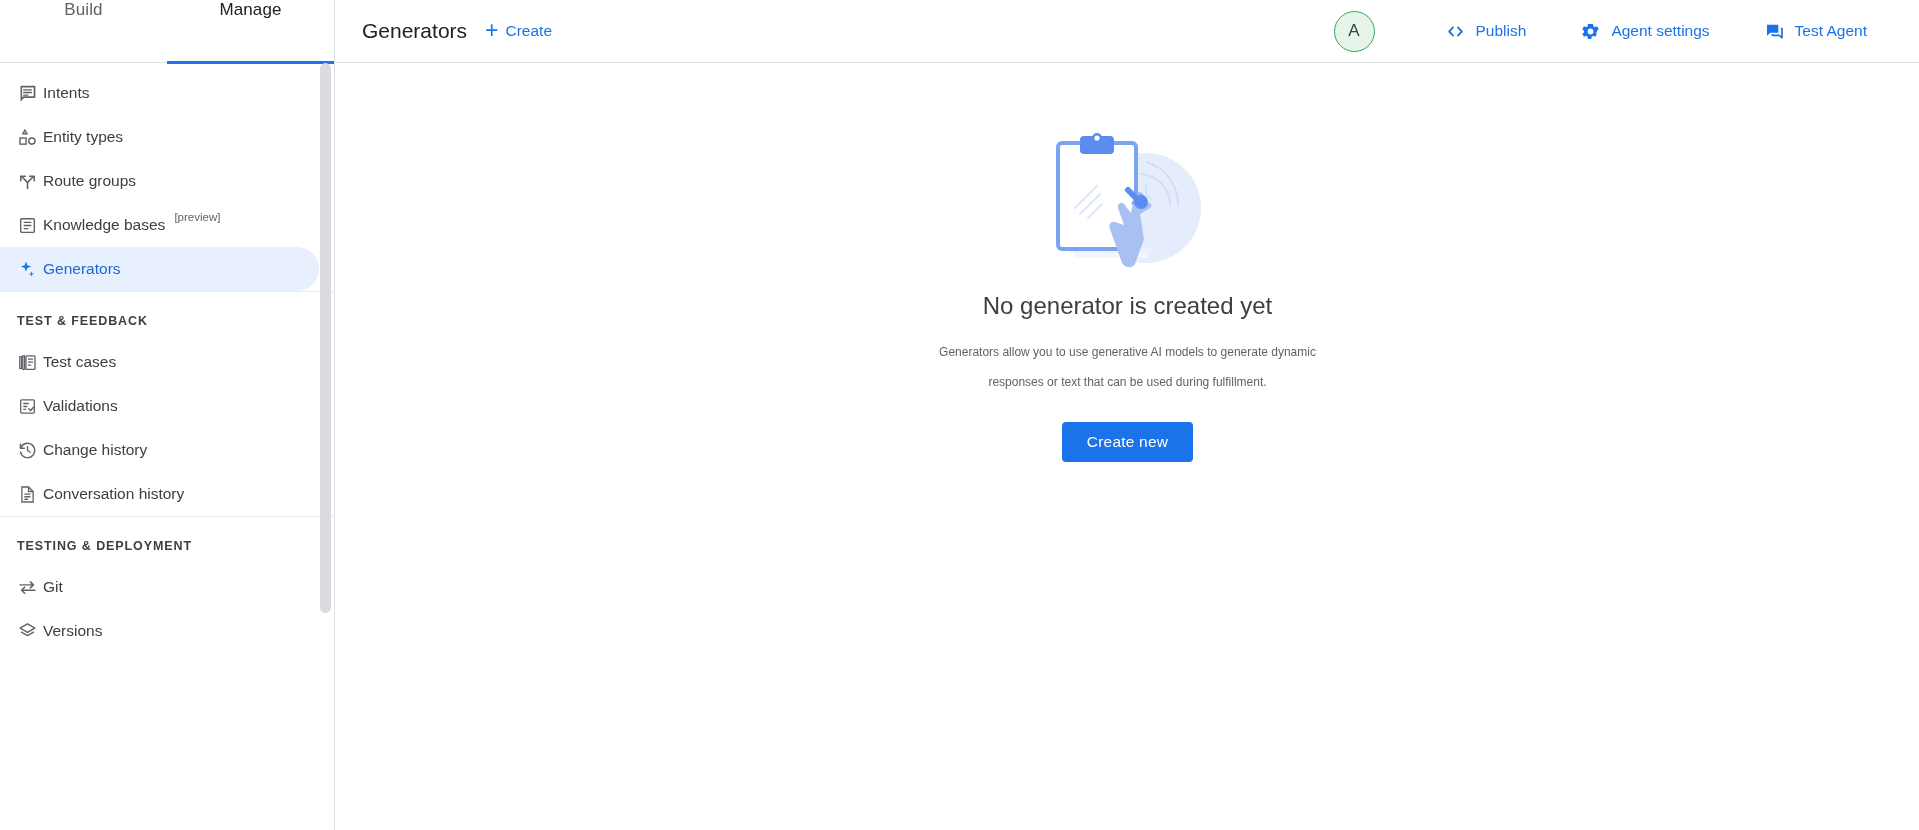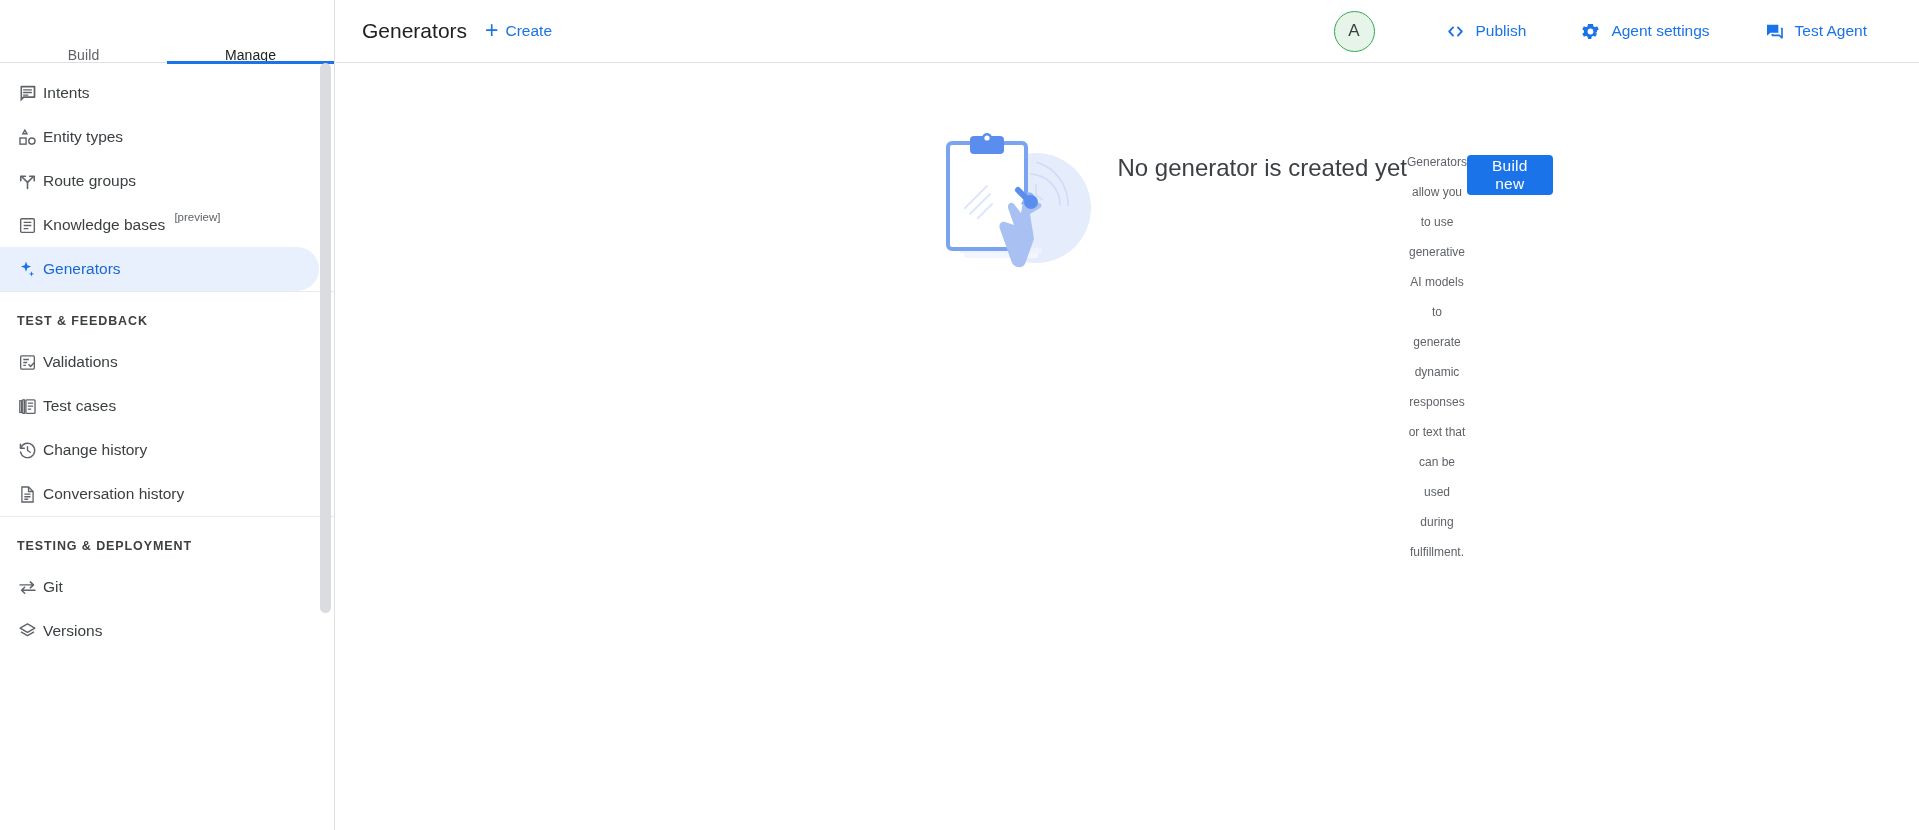--- a/index.html
+++ b/index.html
@@ -22,22 +22,22 @@
     position: relative;
     height: 63px;
     display: flex;
     align-items: center;
     border-bottom: 1px solid #e0e0e0;
     background: #fff;
   }
   .tab {
     flex: 1 1 0;
     height: 63px;
-    display: flex; align-items: flex-end; justify-content: center;
-    font-size: 14px;
+    display: flex; align-items: flex-start; justify-content: center;
+    font-size: 17px;
     color: #5f6368;
     letter-spacing: .1px;
     cursor: pointer;
     position: relative;
   }
   .tab.active { color: #202124; font-weight: 500; }
   .tab.active::after {
     content: "";
     position: absolute; left: 0; right: 0; bottom: -1px;
     height: 3px; background: #1a73e8;
@@ -164,21 +164,21 @@
   .main {
     position: absolute; left: 336px; top: 64px;
     width: 1583px; height: 766px;
     background: #fff;
     display: flex;
     justify-content: center;
   }
   .empty {
     width: 420px;
     margin-top: 66px;
-    display: flex; flex-direction: row; align-items: flex-start;
+    display: flex; flex-direction: column; align-items: center;
     text-align: center;
   }
   .illus { width: 200px; height: 138px; }
   .empty-title {
     margin-top: 24px;
     font-size: 24px;
     color: #3c4043;
     font-weight: 400;
     white-space: nowrap;
   }
@@ -279,38 +279,38 @@
             <span class="lbl">Generators</span>
           </div>
         </div>
 
         <div class="section">
           <div class="section-title">TEST &amp; FEEDBACK</div>
 
           <div class="nav-item">
             <span class="ico">
               <svg viewBox="0 0 24 24" fill="none" stroke="currentColor" stroke-width="1.5">
-                <rect x="4.2" y="4.4" width="15.6" height="15.2" rx="1.2"></rect>
-                <path d="M7.2 8.6h6.4M7.2 12h4.4M7.2 15.2h3"></path>
-                <path d="M13.6 14.6l1.9 1.9 3.4-3.6" stroke-width="1.7" stroke-linecap="round" stroke-linejoin="round"></path>
-              </svg>
-            </span>
-            <span class="lbl">Validations</span>
-          </div>
-
-          <div class="nav-item">
-            <span class="ico">
-              <svg viewBox="0 0 24 24" fill="none" stroke="currentColor" stroke-width="1.5">
                 <rect x="3.2" y="5.4" width="2" height="13.4"></rect>
                 <rect x="6.6" y="4.4" width="2" height="15.4"></rect>
                 <rect x="10.2" y="4.4" width="10.4" height="15.4" rx="1"></rect>
                 <path d="M12.4 8.2h6M12.4 11.6h6M12.4 15h3.8"></path>
               </svg>
             </span>
             <span class="lbl">Test cases</span>
+          </div>
+
+          <div class="nav-item">
+            <span class="ico">
+              <svg viewBox="0 0 24 24" fill="none" stroke="currentColor" stroke-width="1.5">
+                <rect x="4.2" y="4.4" width="15.6" height="15.2" rx="1.2"></rect>
+                <path d="M7.2 8.6h6.4M7.2 12h4.4M7.2 15.2h3"></path>
+                <path d="M13.6 14.6l1.9 1.9 3.4-3.6" stroke-width="1.7" stroke-linecap="round" stroke-linejoin="round"></path>
+              </svg>
+            </span>
+            <span class="lbl">Validations</span>
           </div>
 
           <div class="nav-item">
             <span class="ico">
               <svg viewBox="0 0 24 24" fill="none" stroke="currentColor" stroke-width="1.6" stroke-linecap="round" stroke-linejoin="round">
                 <path d="M3.9 9.4V4.9M3.9 9.4h4.5"></path>
                 <path d="M4.3 9.2A8.2 8.2 0 1 1 4 13.6"></path>
                 <path d="M12 7.6V12l3.2 2"></path>
               </svg>
             </span>
@@ -439,17 +439,17 @@
 
           <path d="M106 66c2-4 7-3 7 1 0 4-4 9-4 9l10-3c4-1 6 3 3 5l-10 6 4 25-9 25c-3 5-10 4-13-1L82 99c-2-4 1-8 5-7l9 3-6-17c-1-4 3-7 6-4l7 9 3-17z" fill="#a8c1f2"></path>
           <path d="M108 64c3-3 8-1 8 3 0 5-5 9-5 9l-8-2 5-10z" fill="#8eb0ee"></path>
           <circle cx="113" cy="72" r="7" fill="#5b8dee"></circle>
           <path d="M100 60l12 12" stroke="#5b8dee" stroke-width="6" stroke-linecap="round"></path>
         </svg>
       </span>
 
       <div class="empty-title">No generator is created yet</div>
       <div class="empty-desc">Generators allow you to use generative AI models to generate dynamic responses or text that can be used during fulfillment.</div>
-      <button class="primary-btn">Build new</button>
+      <button class="primary-btn">Create new</button>
     </div>
   </div>
 
 </div>
 
 </body></html>

